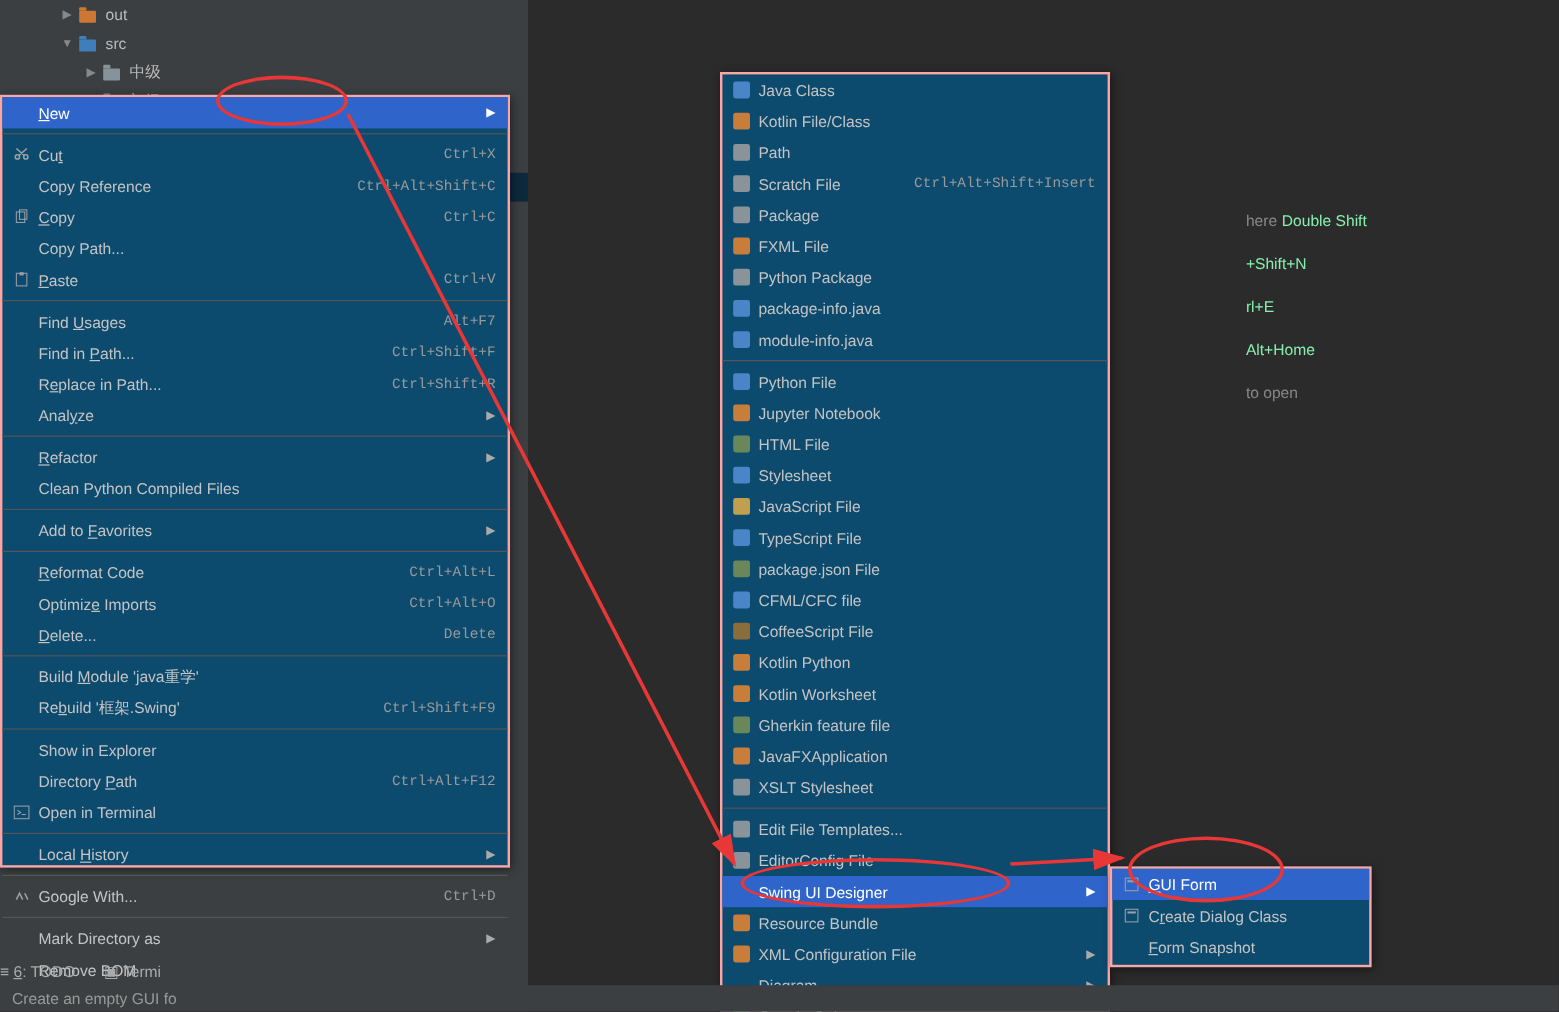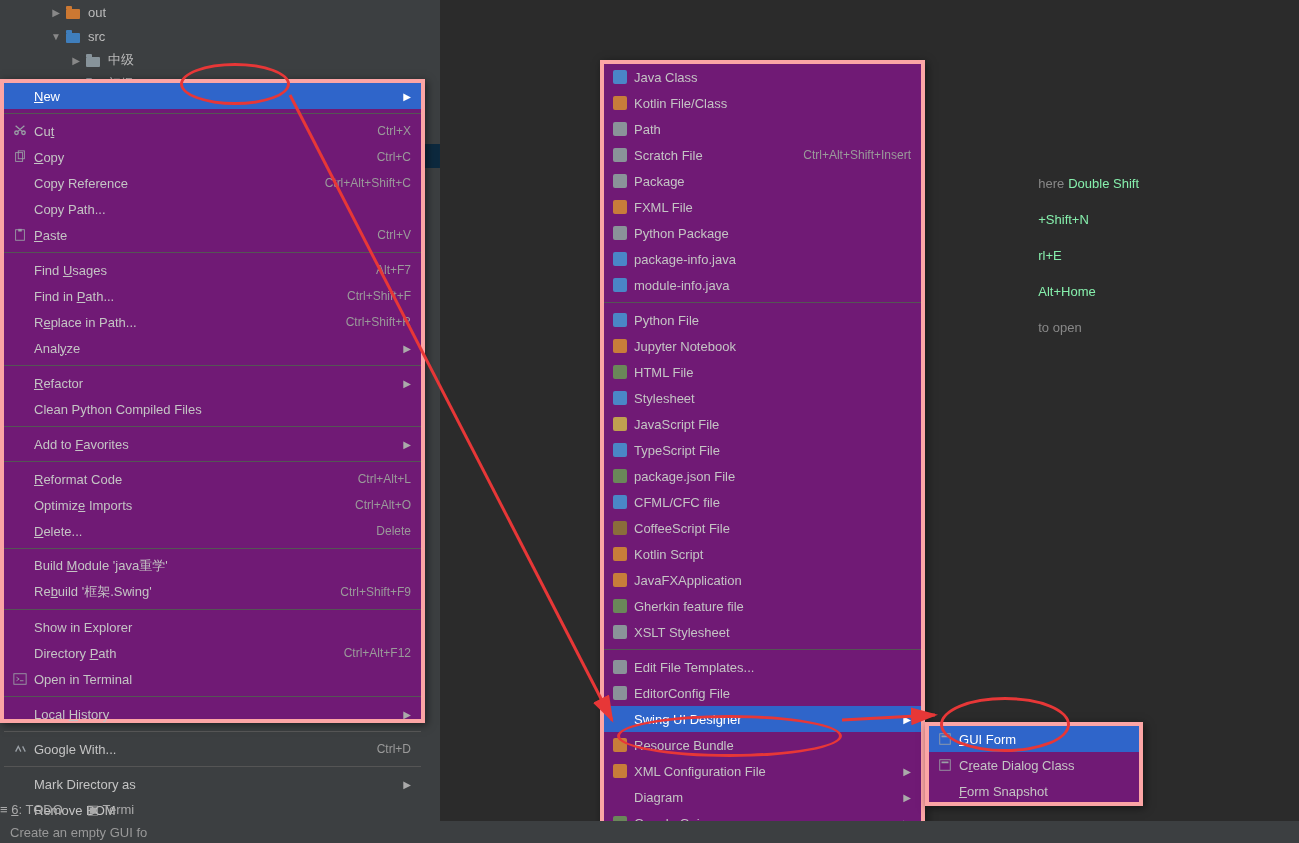--- a/index.html
+++ b/index.html
@@ -13,28 +13,28 @@
 .folder-icon::before { content: ""; position: absolute; width: 14px; height: 10px; bottom: 0; left: 0; background: #87939a; border-radius: 1px; }
 .folder-icon::after { content: ""; position: absolute; width: 6px; height: 3px; top: 1px; left: 0; background: #87939a; border-radius: 1px 1px 0 0; }
 .folder-icon.src::before { background: #3f7ebc; }
 .folder-icon.src::after { background: #3f7ebc; }
 .folder-icon.orange::before { background: #cc7832; }
 .folder-icon.orange::after { background: #cc7832; }
 .lib-icon { display: inline-block; width: 14px; height: 12px; margin-right: 6px; background: linear-gradient(90deg, #cc7832 0 33%, #6a8759 33% 66%, #6897bb 66% 100%); }
 .scratch-icon { display: inline-block; width: 14px; height: 12px; margin-right: 6px; background: #87939a; border-radius: 2px; position: relative; }
 .file-icon { display: inline-block; width: 12px; height: 14px; margin-right: 6px; background: #87939a; border-radius: 1px; position: relative; }
 
-.context-menu { position: absolute; background: #701a75; border: 4px solid #fca5a5; box-shadow: 2px 2px 8px rgba(0,0,0,0.5); }
+.context-menu { position: absolute; background: #0c4a6e; border: 2px solid #fca5a5; box-shadow: 2px 2px 8px rgba(0,0,0,0.5); }
 .menu1 { left: 175; top: 79px; width: 425px; height: 644px; }
 .menu2 { left: 600px; top: 60px; width: 325px; height: 783px; }
 .menu3 { left: 925px; top: 722px; width: 218px; height: 84px; }
 
 .menu-item { display: flex; align-items: center; height: 26px; padding: 0 10px 0 30px; position: relative; cursor: default; color: #c4c4c4; }
 .menu-item.highlighted { background: #2f65ca; color: #fff; }
-.menu-item .shortcut { margin-left: auto; color: #9a9a9a; font-size: 12px; }
+.menu-item .shortcut { margin-left: auto; color: #9a9a9a; font-size: 12px; font-family: Liberation Mono, monospace; }
 .menu-item .submenu-arrow { margin-left: auto; font-size: 10px; color: #aaa; }
 .menu-item.highlighted .submenu-arrow { color: #fff; }
 .menu-sep { height: 1px; background: #555; margin: 4px 0; }
 .menu-icon { position: absolute; left: 8px; width: 16px; height: 16px; display: flex; align-items: center; justify-content: center; }
 .menu-icon svg { width: 14px; height: 14px; }
 .mi-box { width: 14px; height: 14px; border-radius: 2px; }
 
 .hints { position: absolute; right: 160px; top: 175px; color: #888; }
 .hints div { margin-bottom: 20px; font-size: 14px; }
 .hints .key { color: #86efac; }
@@ -134,36 +134,36 @@
     <div class="menu-item">
       <span class="menu-icon">
         <svg viewBox="0 0 16 16">
           <path d="M4 12a2 2 0 100-4 2 2 0 000 4zM12 12a2 2 0 100-4 2 2 0 000 4zM5 9l8-7M11 9L3 2" stroke="#9aa0a6" fill="none" stroke-width="1.5"></path>
         </svg>
       </span>
       <span>Cu<u>t</u></span>
       <span class="shortcut">Ctrl+X</span>
     </div>
     <div class="menu-item">
+      <span class="menu-icon"></span>
+      <span>Copy Reference</span>
+      <span class="shortcut">Ctrl+Alt+Shift+C</span>
+    </div>
+    <div class="menu-item">
       <span class="menu-icon">
         <svg viewBox="0 0 16 16">
           <rect x="3" y="3" width="8" height="10" fill="none" stroke="#9aa0a6"></rect>
           <rect x="6" y="1" width="7" height="9" fill="none" stroke="#9aa0a6"></rect>
         </svg>
       </span>
       <span><u>C</u>opy</span>
       <span class="shortcut">Ctrl+C</span>
     </div>
     <div class="menu-item">
       <span class="menu-icon"></span>
-      <span>Copy Reference</span>
-      <span class="shortcut">Ctrl+Alt+Shift+C</span>
-    </div>
-    <div class="menu-item">
-      <span class="menu-icon"></span>
       <span>Copy Path...</span>
     </div>
     <div class="menu-item">
       <span class="menu-icon">
         <svg viewBox="0 0 16 16">
           <rect x="3" y="2" width="10" height="12" fill="none" stroke="#9aa0a6"></rect>
           <rect x="6" y="1" width="4" height="3" fill="#9aa0a6"></rect>
         </svg>
       </span>
       <span><u>P</u>aste</span>
@@ -387,33 +387,39 @@
     <div class="menu-item">
       <span class="menu-icon">
         <span class="mi-box" style="background: rgb(138, 109, 59);"></span>
       </span>
       <span>CoffeeScript File</span>
     </div>
     <div class="menu-item">
       <span class="menu-icon">
         <span class="mi-box" style="background: rgb(200, 125, 58);"></span>
       </span>
-      <span>Kotlin Script</span>
+      <span>Kotlin Python</span>
+    </div>
+    <div class="menu-item">
+      <span class="menu-icon">
+        <span class="mi-box" style="background: rgb(200, 125, 58);"></span>
+      </span>
+      <span>Kotlin Worksheet</span>
+    </div>
+    <div class="menu-item">
+      <span class="menu-icon">
+        <span class="mi-box" style="background: rgb(106, 135, 89);"></span>
+      </span>
+      <span>Gherkin feature file</span>
     </div>
     <div class="menu-item">
       <span class="menu-icon">
         <span class="mi-box" style="background: rgb(200, 125, 58);"></span>
       </span>
       <span>JavaFXApplication</span>
-    </div>
-    <div class="menu-item">
-      <span class="menu-icon">
-        <span class="mi-box" style="background: rgb(106, 135, 89);"></span>
-      </span>
-      <span>Gherkin feature file</span>
     </div>
     <div class="menu-item">
       <span class="menu-icon">
         <span class="mi-box" style="background: rgb(138, 147, 153);"></span>
       </span>
       <span>XSLT Stylesheet</span>
     </div>
     <div class="menu-sep"></div>
     <div class="menu-item">
       <span class="menu-icon">

